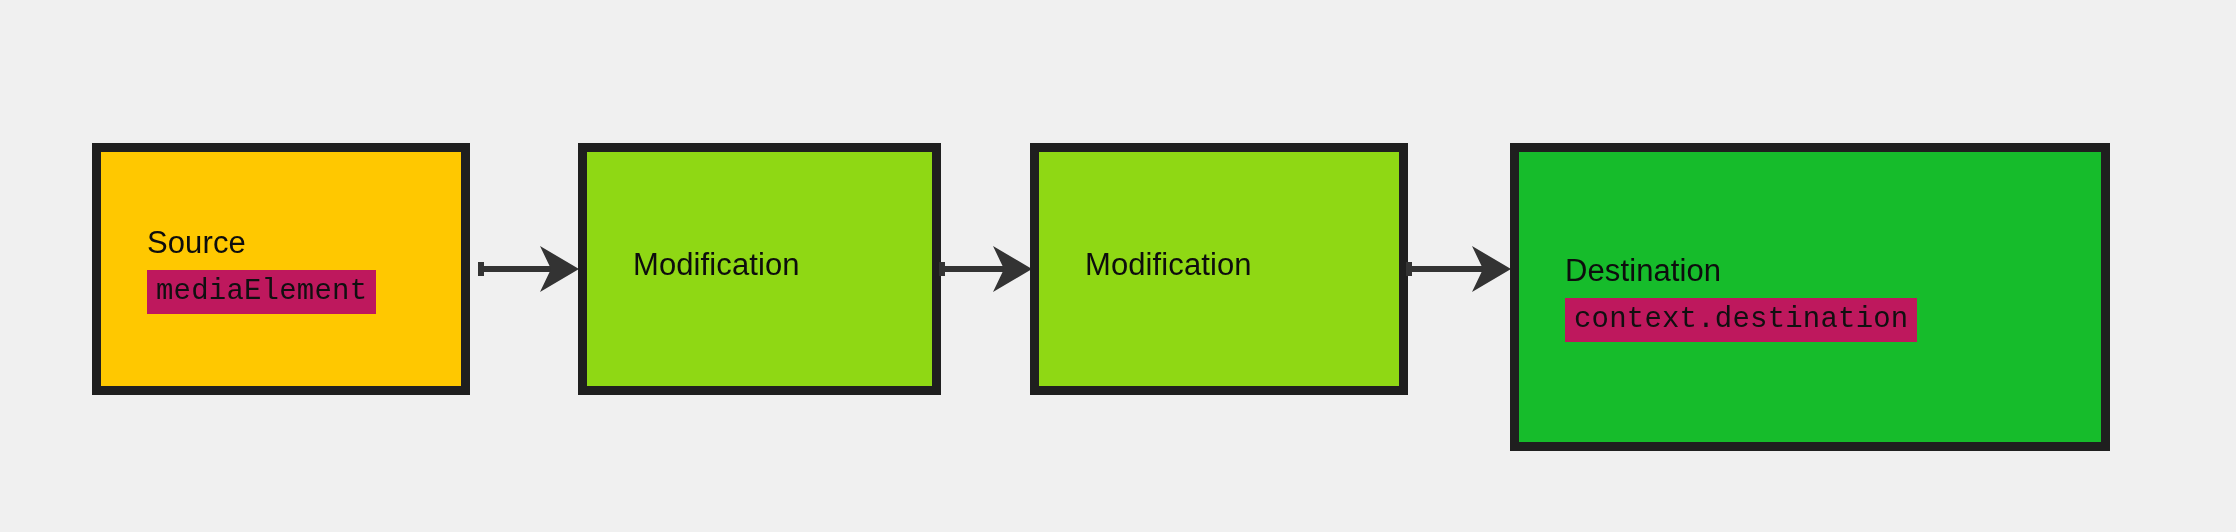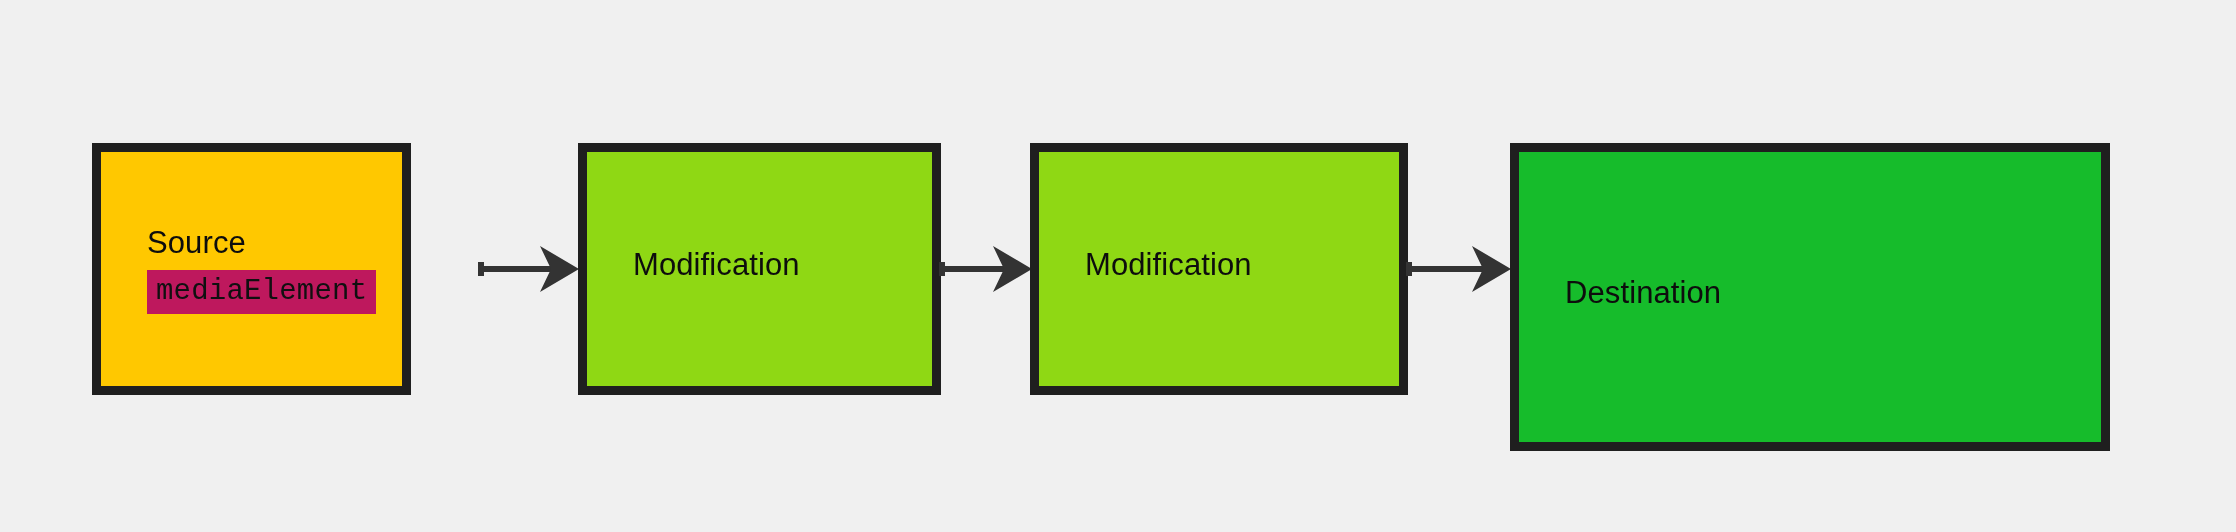--- a/index.html
+++ b/index.html
@@ -63,21 +63,21 @@
     font-weight: 400;
     color: #101010;
     background: #be185d;
     padding: 3px 9px 4px 9px;
     white-space: nowrap;
     letter-spacing: 0.2px;
     display: inline-block;
   }
 
   
-  #node-source      { left: 92px;   top: 143px; width: 319px; height: 252px; background: #ffc800; }
+  #node-source      { left: 92px;   top: 143px; width: 378px; height: 252px; background: #ffc800; }
   #node-gain        { left: 578px;  top: 143px; width: 363px; height: 252px; background: #8fd814; }
   #node-panner      { left: 1030px; top: 143px; width: 378px; height: 252px; background: #8fd814; }
   #node-destination { left: 1510px; top: 143px; width: 600px; height: 308px; background: #16bc2b; }
 
   
   .flow-edge {
     position: absolute;
     top: 243px;
     height: 52px;
     overflow: visible;
@@ -132,16 +132,17 @@
     <svg width="108" height="52" viewBox="0 0 108 52" xmlns="http://www.w3.org/2000/svg">
       <line x1="2" y1="26" x2="78" y2="26" stroke="#333333" stroke-width="6"></line>
       <rect x="0" y="19" width="6" height="14" fill="#333333"></rect>
       <path d="M 66 3 L 105 26 L 66 49 L 77 26 Z" fill="#333333"></path>
     </svg>
   </div>
 
   <div class="flow-node" id="node-destination">
     <div class="node-body">
       <div class="node-title">Destination</div>
+      <div class="node-code">context.destination</div>
     </div>
   </div>
 
 </div>
 
 </body></html>

